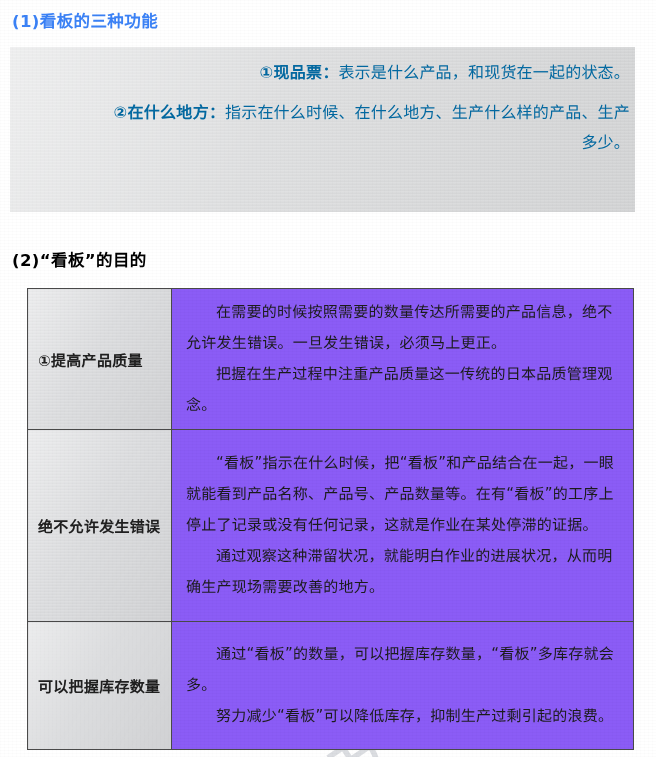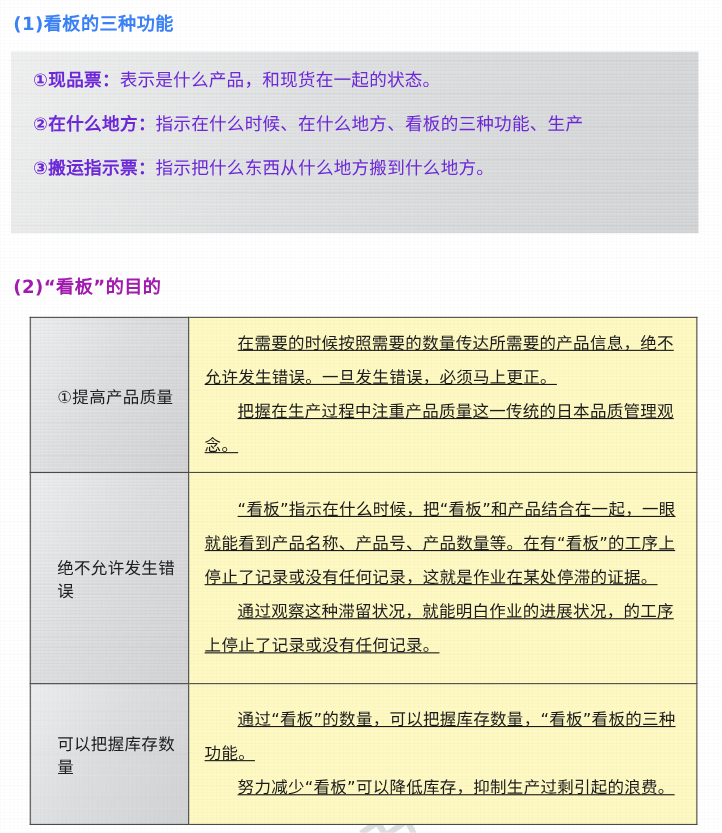--- a/index.html
+++ b/index.html
@@ -83,21 +83,22 @@
     left: 30px;
     top: 58px;
     width: 600px;
     z-index: 12;
   }
   .function-item {
     display: block;
     margin-bottom: 10px;
     font-size: 16px;
     line-height: 30px;
-    color: #6d28d9;
+    color: #0369a1;
+    text-align: right;
   }
   .fn-head {
     font-weight: 700;
     letter-spacing: 0.3px;
   }
   .fn-colon {
     font-weight: 700;
   }
   .fn-body {
     font-weight: 400;
@@ -110,21 +111,21 @@
   }
 
   
   .section-two-heading {
     position: absolute;
     left: 12px;
     top: 247px;
     font-size: 16.5px;
     font-weight: 700;
     letter-spacing: 0.4px;
-    color: #a21caf;
+    color: #000000;
     z-index: 10;
   }
 
   .purpose-table {
     position: absolute;
     left: 27px;
     top: 288px;
     width: 607px;
     border-collapse: collapse;
     table-layout: fixed;
@@ -139,30 +140,29 @@
   .col-label {
     width: 143px;
     background: #dcdddf;
     background-image:
       linear-gradient(120deg, rgba(255,255,255,0.5) 0%, rgba(255,255,255,0.08) 45%, rgba(0,0,0,0.04) 100%),
       repeating-linear-gradient(0deg, rgba(0,0,0,0.028) 0px, rgba(0,0,0,0.028) 1px, rgba(255,255,255,0) 1px, rgba(255,255,255,0) 3px);
     text-align: left;
   }
   .col-label .label-text {
     display: block;
-    padding: 0 6px 0 24px;
+    padding: 0 6px 0 10px;
     font-size: 15px;
-    font-weight: 400;
+    font-weight: 700;
     letter-spacing: 0.3px;
     color: #202020;
   }
   .col-body {
     vertical-align: top;
-    background: #fef9c3;
-    text-decoration: underline;
+    background: #8b5cf6;
   }
   .col-body .body-inner {
     padding: 8px 12px 8px 14px;
   }
   .body-para {
     display: block;
     font-size: 15px;
     line-height: 31px;
     letter-spacing: 0.25px;
     text-indent: 30px;
@@ -187,26 +187,24 @@
 
 <div class="shaded-box"></div>
 
 <div class="function-list">
 
   <div class="function-item">
     <span class="fn-head">①</span><span class="fn-head">现品票</span><span class="fn-colon">：</span><span class="fn-body">表示是什么产品，和现货在一起的状态。</span>
   </div>
 
   <div class="function-item">
-    <span class="fn-head">②</span><span class="fn-head">在什么地方</span><span class="fn-colon">：</span><span class="fn-body">指示在什么时候、在什么地方、看板的三种功能、生产</span>
+    <span class="fn-head">②</span><span class="fn-head">在什么地方</span><span class="fn-colon">：</span><span class="fn-body">指示在什么时候、在什么地方、生产什么样的产品、生产</span>
+    <span class="fn-cont fn-body">多少。</span>
   </div>
 
-  <div class="function-item">
-    <span class="fn-head">③</span><span class="fn-head">搬运指示票</span><span class="fn-colon">：</span><span class="fn-body">指示把什么东西从什么地方搬到什么地方。</span>
-  </div>
 
 </div>
 
 <div class="section-two-heading">(2)“看板”的目的</div>
 
 <table class="purpose-table">
   <tbody>
     <tr class="row-1">
       <td class="col-label">
         <span class="label-text">①提高产品质量</span>
@@ -219,30 +217,30 @@
       </td>
     </tr>
 
     <tr class="row-2">
       <td class="col-label">
         <span class="label-text">绝不允许发生错误</span>
       </td>
       <td class="col-body">
         <div class="body-inner">
           <p class="body-para">“看板”指示在什么时候，把“看板”和产品结合在一起，一眼就能看到产品名称、产品号、产品数量等。在有“看板”的工序上停止了记录或没有任何记录，这就是作业在某处停滞的证据。</p>
-          <p class="body-para">通过观察这种滞留状况，就能明白作业的进展状况，的工序上停止了记录或没有任何记录。</p>
+          <p class="body-para">通过观察这种滞留状况，就能明白作业的进展状况，从而明确生产现场需要改善的地方。</p>
         </div>
       </td>
     </tr>
 
     <tr class="row-3">
       <td class="col-label">
         <span class="label-text">可以把握库存数量</span>
       </td>
       <td class="col-body">
         <div class="body-inner">
-          <p class="body-para">通过“看板”的数量，可以把握库存数量，“看板”看板的三种功能。</p>
+          <p class="body-para">通过“看板”的数量，可以把握库存数量，“看板”多库存就会多。</p>
           <p class="body-para">努力减少“看板”可以降低库存，抑制生产过剩引起的浪费。</p>
         </div>
       </td>
     </tr>
   </tbody>
 </table>
 
 </body></html>

